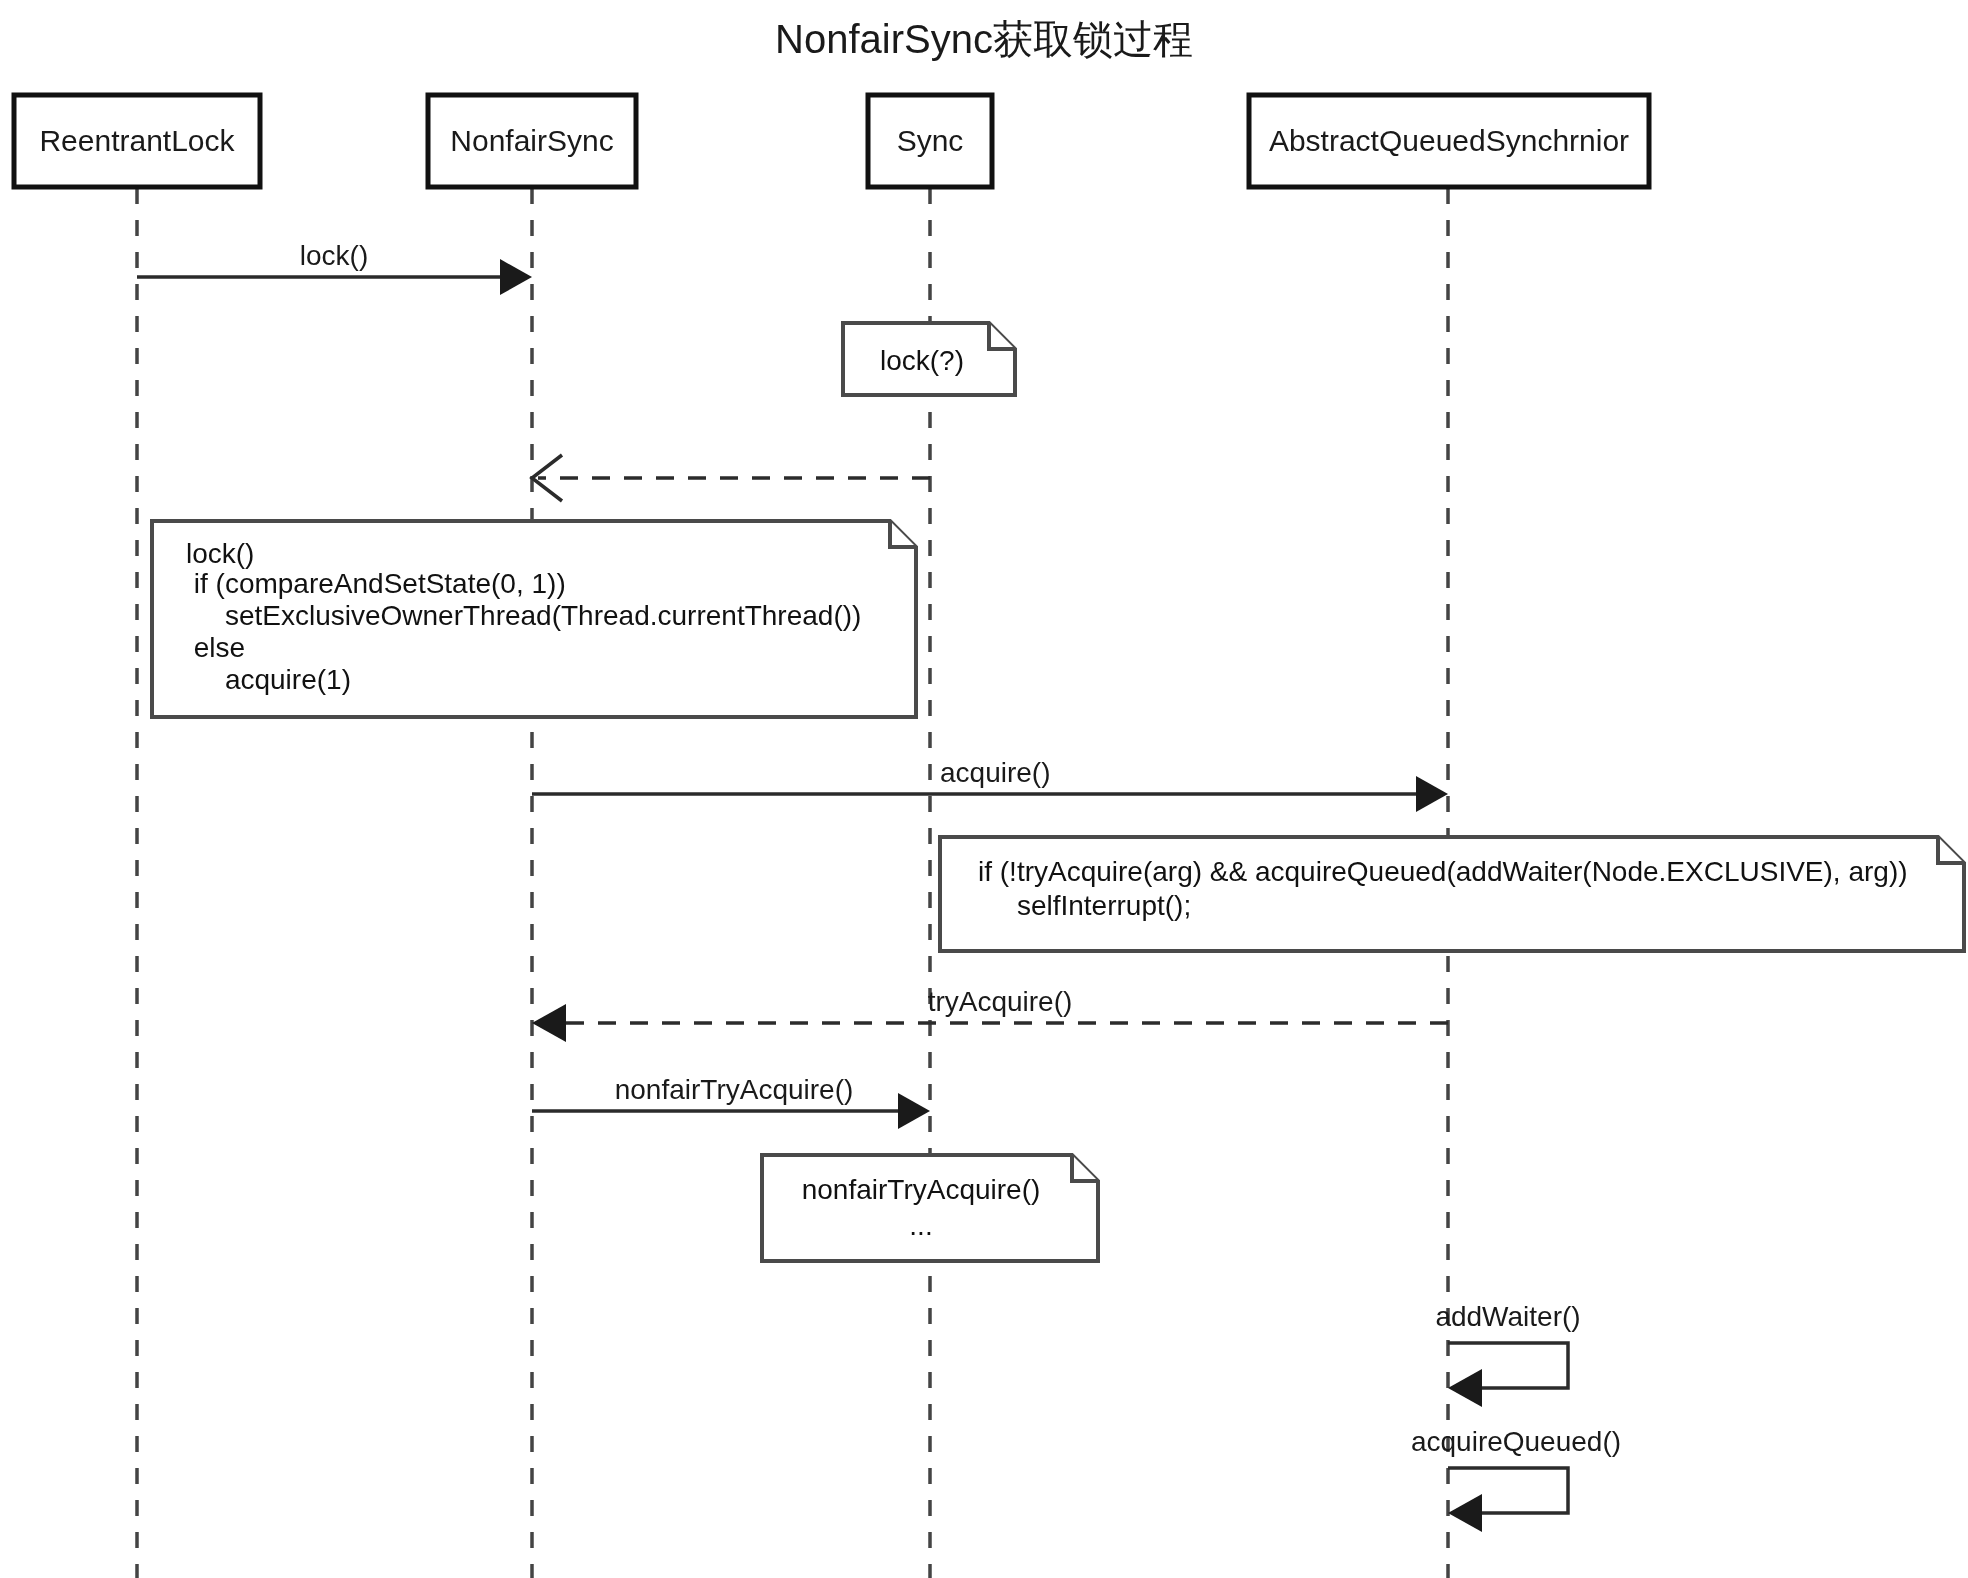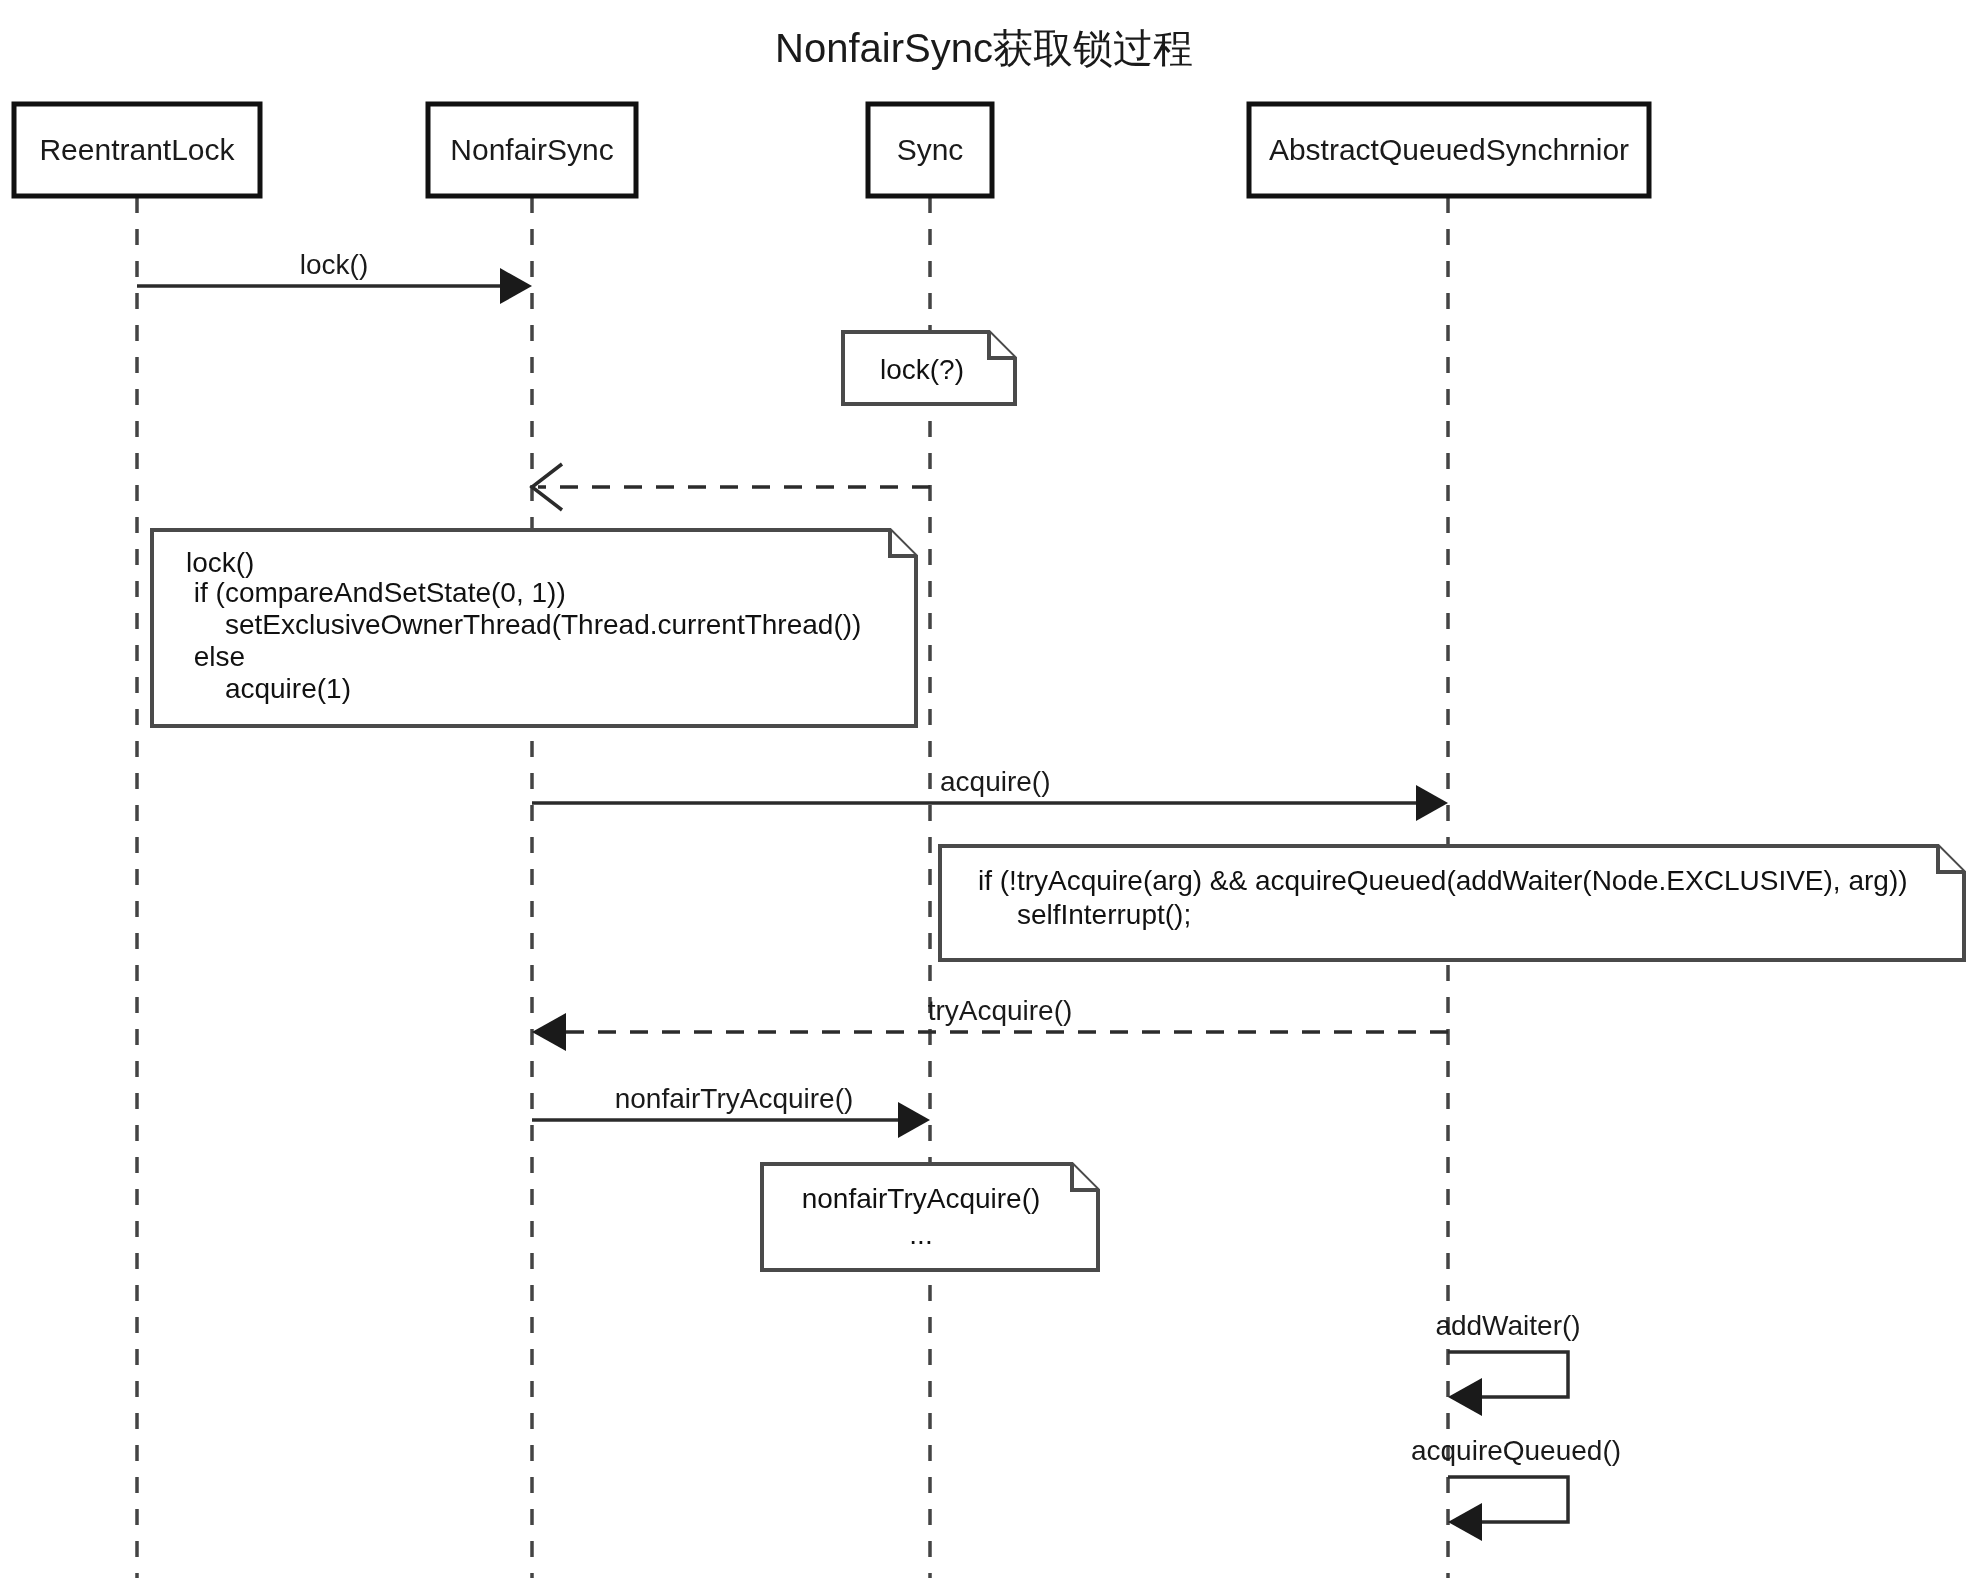--- a/index.html
+++ b/index.html
@@ -11,21 +11,21 @@
     width: 1968px;
     height: 1578px;
     font-family: "Liberation Sans", sans-serif;
     color: #1a1a1a;
     overflow: hidden;
     position: relative;
   }
   #diagram-root {
     position: absolute;
     left: 0;
-    top: 12px;
+    top: 3px;
     width: 1968px;
     height: 1138px;
   }
   svg.seq {
     display: block;
     width: 1968px;
     height: 1578px;
   }
   .title-text {
     font-size: 40px;

